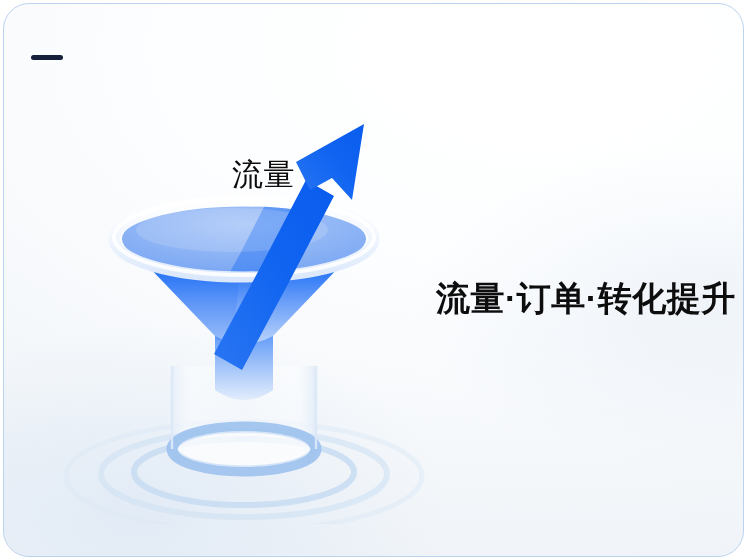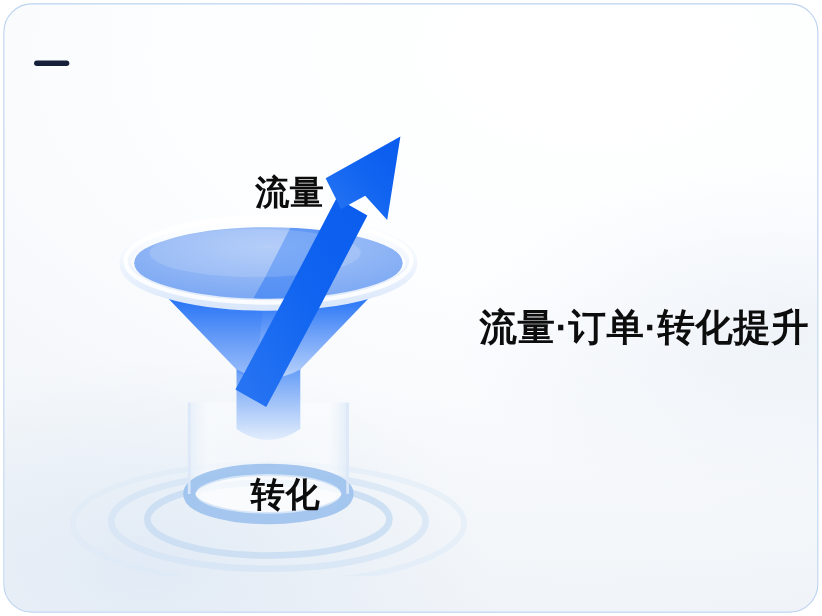--- a/index.html
+++ b/index.html
@@ -81,21 +81,21 @@
     left: 60px;
     top: 100px;
     width: 420px;
     height: 420px;
   }
 
   
   .label {
     position: absolute;
     font-size: 31px;
-    font-weight: bold;
+    font-weight: normal;
     color: #0c0c0c;
     white-space: nowrap;
     line-height: 1;
     letter-spacing: 0.5px;
   }
   .label-traffic { left: 168px; top: 55px; }
   .label-convert { left: 164px; top: 330px; }
 </style>
 </head>
 <body>
@@ -204,15 +204,14 @@
       <g>
 
         <path d="M150,250 L196,164 L242,76 L270,92 L224,180 L178,266 Z" fill="url(#arrowGrad)"></path>
 
         <path d="M232,58 L300,20 L288,96 L268,74 L246,86 Z" fill="url(#arrowGrad)"></path>
       </g>
     </svg>
 
     
     <div class="label label-traffic">流量</div>
-    <div class="label label-convert">转化</div>
   </div>
 </div>
 
 </body></html>

